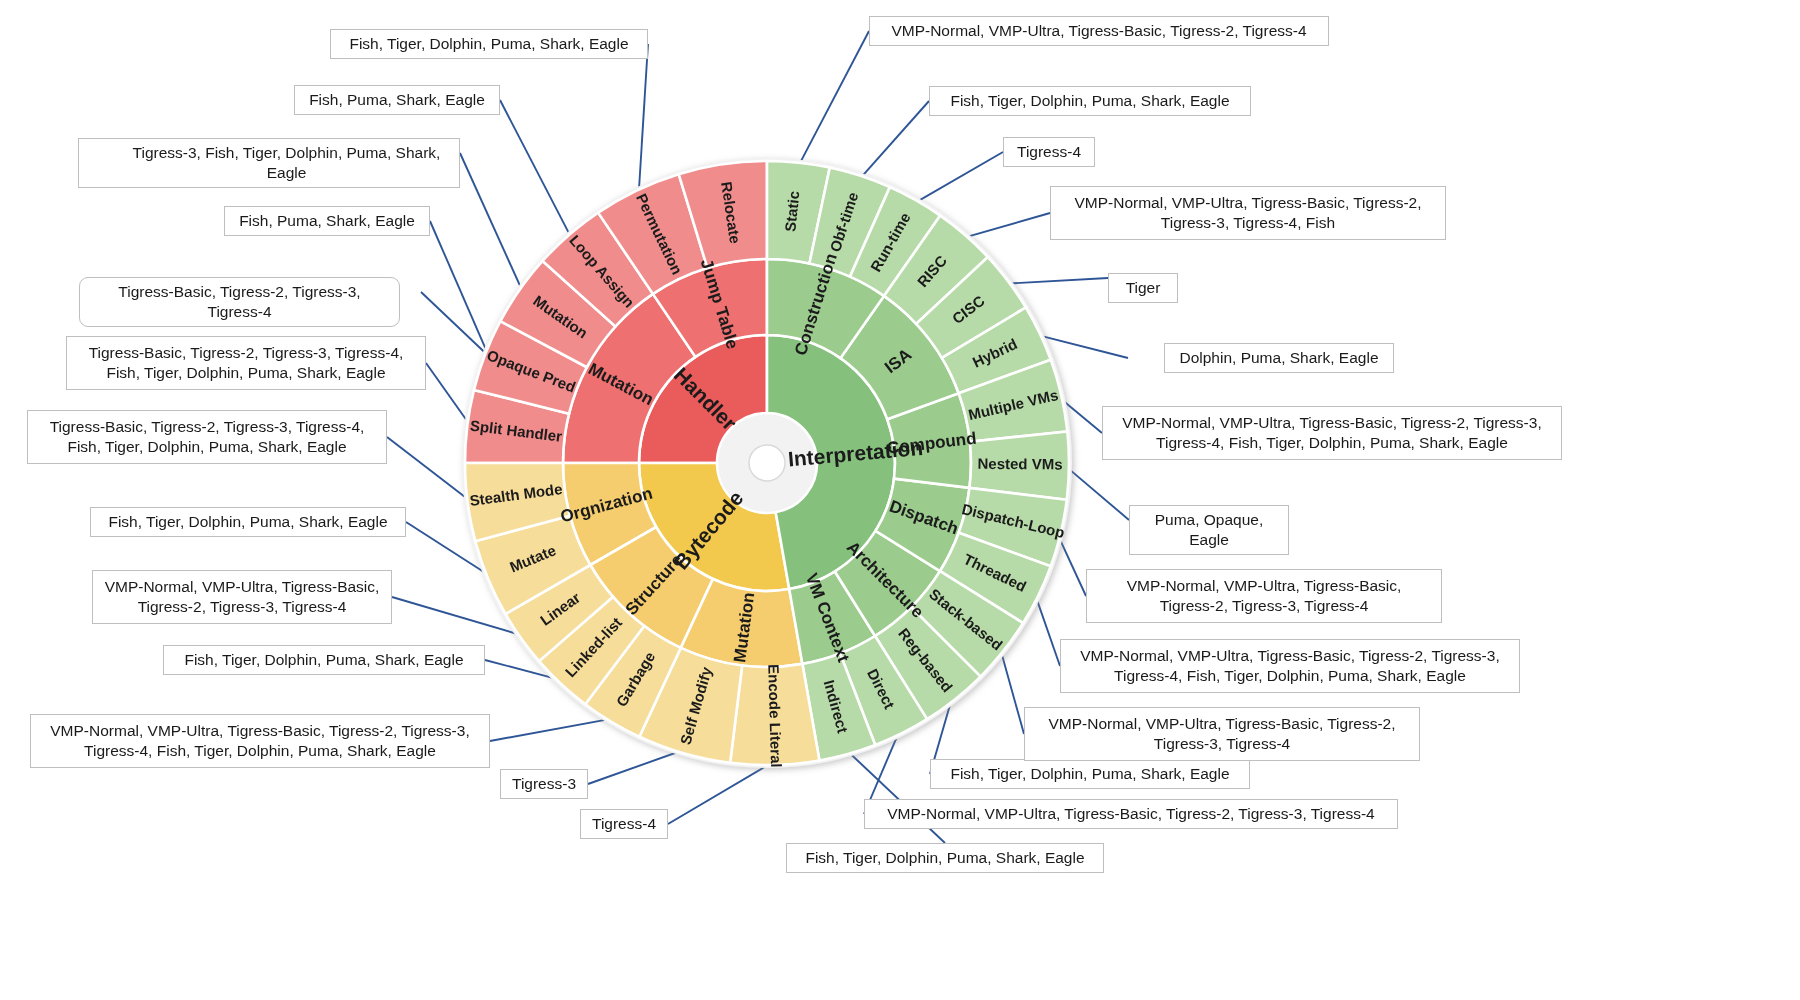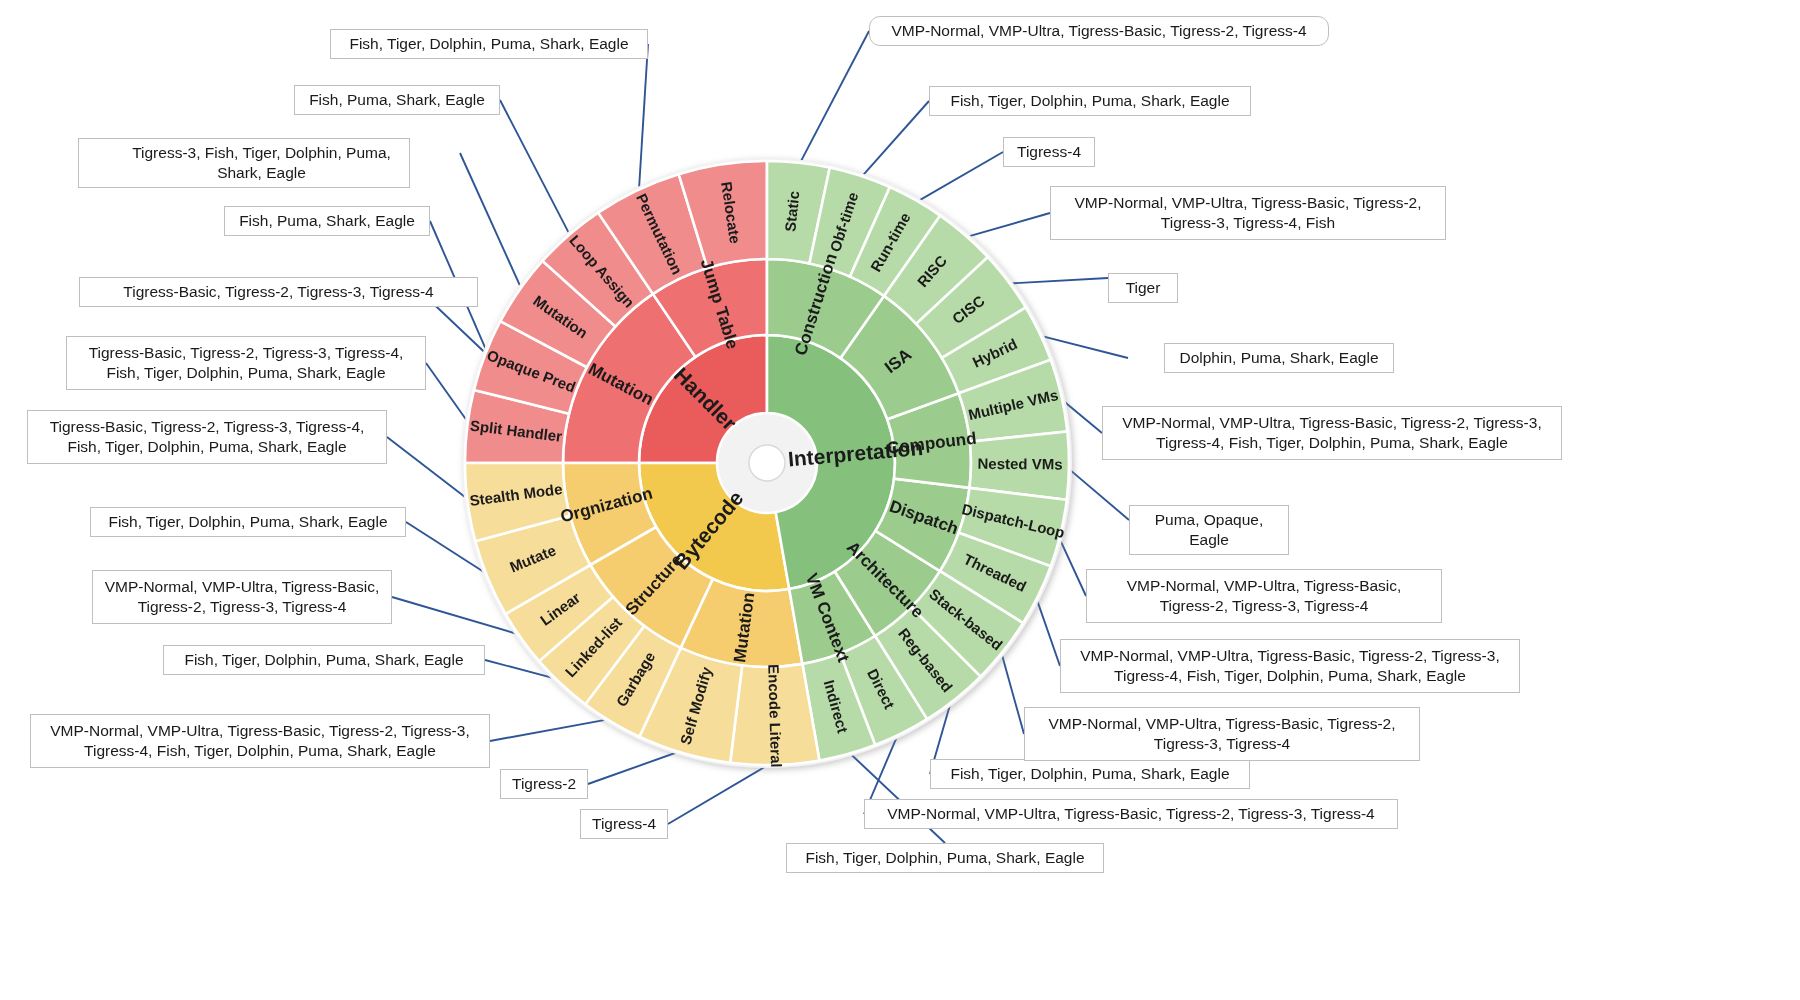--- a/index.html
+++ b/index.html
@@ -163,48 +163,48 @@
         <text class="seg-label" x="594.5" y="648.0" font-size="15" transform="rotate(313.00 594.5 648.0)">Linked-list</text>
         <text class="seg-label" x="561.0" y="609.9" font-size="15" transform="rotate(324.50 561.0 609.9)">Linear</text>
         <text class="seg-label" x="533.3" y="559.8" font-size="15" transform="rotate(337.50 533.3 559.8)">Mutate</text>
         <text class="seg-label" x="516.2" y="496.0" font-size="15" transform="rotate(352.50 516.2 496.0)">Stealth Mode</text>
       </g>
     <circle cx="767" cy="463" r="18" fill="#ffffff" stroke="#d9d9d9" stroke-width="1.5"></circle>
   </svg>
   <div id="callout-layer">
       <div class="callout" style="left: 330px; top: 29px; width: 318px; min-height: 30px;"><span>Fish, Tiger, Dolphin, Puma, Shark, Eagle</span></div>
       <div class="callout" style="left: 294px; top: 85px; width: 206px; min-height: 30px;"><span>Fish,  Puma, Shark, Eagle</span></div>
-      <div class="callout" style="left: 78px; top: 138px; width: 332px; min-height: 30px; padding-left: 44px;"><span>Tigress-3, Fish, Tiger, Dolphin, Puma, Shark, Eagle</span></div>
+      <div class="callout" style="left: 78px; top: 138px; width: 382px; min-height: 30px; padding-left: 44px;"><span>Tigress-3, Fish, Tiger, Dolphin, Puma, Shark, Eagle</span></div>
       <div class="callout" style="left: 224px; top: 206px; width: 206px; min-height: 30px;"><span>Fish,  Puma, Shark, Eagle</span></div>
-      <div class="callout" style="left: 79px; top: 277px; width: 399px; min-height: 30px;"><span>Tigress-Basic, Tigress-2, Tigress-3, Tigress-4</span></div>
+      <div class="callout" style="left: 79px; top: 277px; width: 321px; min-height: 30px; border-radius: 9px;"><span>Tigress-Basic, Tigress-2, Tigress-3, Tigress-4</span></div>
       <div class="callout" style="left: 66px; top: 336px; width: 360px; min-height: 54px;"><span>Tigress-Basic, Tigress-2, Tigress-3, Tigress-4,
 Fish, Tiger, Dolphin, Puma, Shark, Eagle</span></div>
       <div class="callout" style="left: 27px; top: 410px; width: 360px; min-height: 54px;"><span>Tigress-Basic, Tigress-2, Tigress-3, Tigress-4,
 Fish, Tiger, Dolphin, Puma, Shark, Eagle</span></div>
       <div class="callout" style="left: 90px; top: 507px; width: 316px; min-height: 30px;"><span>Fish, Tiger, Dolphin, Puma, Shark, Eagle</span></div>
       <div class="callout" style="left: 92px; top: 570px; width: 300px; min-height: 54px;"><span>VMP-Normal, VMP-Ultra, Tigress-Basic,
 Tigress-2, Tigress-3, Tigress-4</span></div>
       <div class="callout" style="left: 163px; top: 645px; width: 322px; min-height: 30px;"><span>Fish, Tiger, Dolphin, Puma, Shark, Eagle</span></div>
       <div class="callout" style="left: 30px; top: 714px; width: 460px; min-height: 54px;"><span>VMP-Normal, VMP-Ultra, Tigress-Basic, Tigress-2, Tigress-3,
 Tigress-4, Fish, Tiger, Dolphin, Puma, Shark, Eagle</span></div>
-      <div class="callout" style="left: 500px; top: 769px; width: 88px; min-height: 30px;"><span>Tigress-2</span></div>
+      <div class="callout" style="left: 500px; top: 769px; width: 88px; min-height: 30px;"><span>Tigress-3</span></div>
       <div class="callout" style="left: 580px; top: 809px; width: 88px; min-height: 30px;"><span>Tigress-4</span></div>
       <div class="callout" style="left: 786px; top: 843px; width: 318px; min-height: 30px;"><span>Fish, Tiger, Dolphin, Puma, Shark, Eagle</span></div>
       <div class="callout" style="left: 864px; top: 799px; width: 534px; min-height: 30px;"><span>VMP-Normal, VMP-Ultra, Tigress-Basic, Tigress-2, Tigress-3, Tigress-4</span></div>
       <div class="callout" style="left: 930px; top: 759px; width: 320px; min-height: 30px;"><span>Fish, Tiger, Dolphin, Puma, Shark, Eagle</span></div>
       <div class="callout" style="left: 1024px; top: 707px; width: 396px; min-height: 54px;"><span>VMP-Normal, VMP-Ultra, Tigress-Basic, Tigress-2,
 Tigress-3, Tigress-4</span></div>
       <div class="callout" style="left: 1060px; top: 639px; width: 460px; min-height: 54px;"><span>VMP-Normal, VMP-Ultra, Tigress-Basic, Tigress-2, Tigress-3,
 Tigress-4, Fish, Tiger, Dolphin, Puma, Shark, Eagle</span></div>
       <div class="callout" style="left: 1086px; top: 569px; width: 356px; min-height: 54px;"><span>VMP-Normal, VMP-Ultra, Tigress-Basic,
 Tigress-2, Tigress-3, Tigress-4</span></div>
       <div class="callout" style="left: 1129px; top: 505px; width: 160px; min-height: 30px;"><span>Puma, Opaque, Eagle</span></div>
       <div class="callout" style="left: 1102px; top: 406px; width: 460px; min-height: 54px;"><span>VMP-Normal, VMP-Ultra, Tigress-Basic, Tigress-2, Tigress-3,
 Tigress-4, Fish, Tiger, Dolphin, Puma, Shark, Eagle</span></div>
       <div class="callout" style="left: 1164px; top: 343px; width: 230px; min-height: 30px;"><span>Dolphin, Puma, Shark, Eagle</span></div>
       <div class="callout" style="left: 1108px; top: 263px; width: 70px; min-height: 30px; margin-top: 10px;"><span>Tiger</span></div>
       <div class="callout" style="left: 1050px; top: 186px; width: 396px; min-height: 54px;"><span>VMP-Normal, VMP-Ultra, Tigress-Basic, Tigress-2,
 Tigress-3, Tigress-4, Fish</span></div>
       <div class="callout" style="left: 1003px; top: 137px; width: 92px; min-height: 30px;"><span>Tigress-4</span></div>
       <div class="callout" style="left: 929px; top: 86px; width: 322px; min-height: 30px;"><span>Fish, Tiger, Dolphin, Puma, Shark, Eagle</span></div>
-      <div class="callout" style="left: 869px; top: 16px; width: 460px; min-height: 30px; border-radius: 11px;"><span>VMP-Normal, VMP-Ultra, Tigress-Basic, Tigress-2, Tigress-4</span></div>
+      <div class="callout" style="left: 869px; top: 16px; width: 460px; min-height: 30px;"><span>VMP-Normal, VMP-Ultra, Tigress-Basic, Tigress-2, Tigress-4</span></div>
     </div>
 </div>
 
 </body></html>

